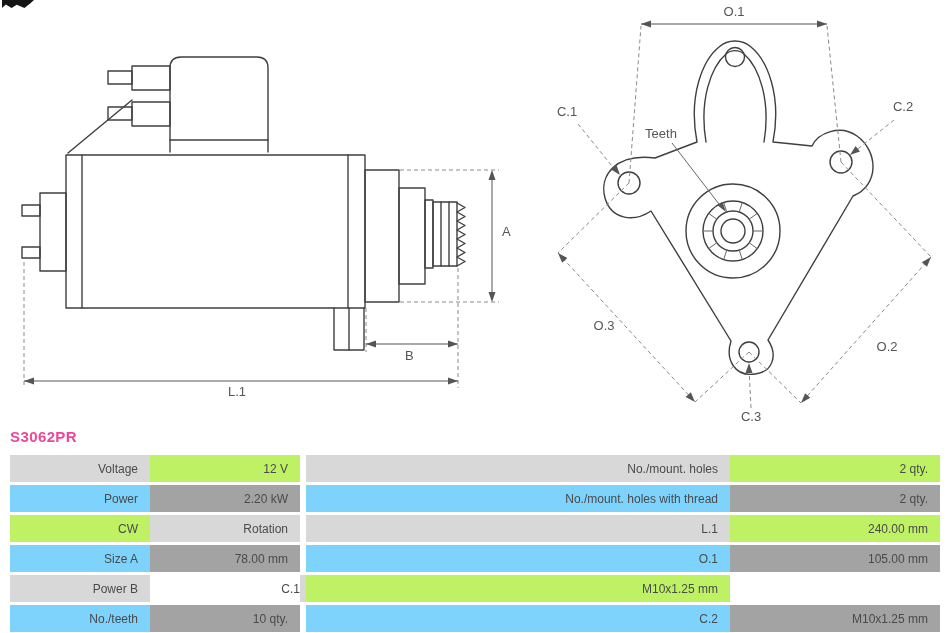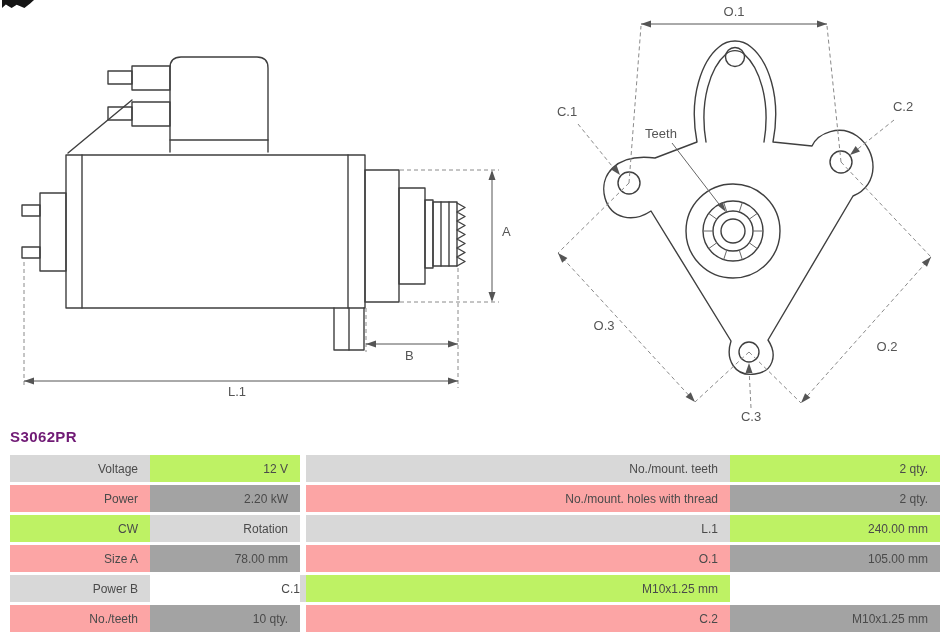--- a/index.html
+++ b/index.html
@@ -13,30 +13,30 @@
   .drawing-svg{position:absolute;top:0;left:0;display:block}
 
   .ol{stroke:#3f3f3f;stroke-width:1.4;fill:none;stroke-linejoin:round;stroke-linecap:round}
   .dim-l{stroke:#555;stroke-width:1;fill:none}
   .dash{stroke:#8a8a8a;stroke-width:1;stroke-dasharray:4 3;fill:none}
   .thin{stroke:#666;stroke-width:1;fill:none}
   .arr{fill:#555;stroke:none}
   .dim-t{font-size:13px;fill:#555;font-family:"Liberation Sans",sans-serif}
 
   .part-number{position:absolute;left:10px;top:428px;font-size:15px;font-weight:bold;
-    color:#701a75;letter-spacing:.4px}
+    color:#ec4899;letter-spacing:.4px}
 
   .spec-table{position:absolute;left:10px;top:455px;width:930px}
   .spec-row{display:grid;grid-template-columns:140px 150px 6px 424px 210px;height:27px;margin-bottom:3px}
   .cell{display:flex;align-items:center;justify-content:flex-end;padding-right:12px;
     font-size:12px;color:#4a4a4a;white-space:nowrap}
   .gapcell{background:#fff}
   .row-odd .label{background:#d8d8d8}
   .row-odd .value{background:#bef264}
-  .row-even .label{background:#fca5a5}
+  .row-even .label{background:#7dd3fc}
   .row-even .value{background:#a3a3a3}
 </style>
 </head>
 <body>
 
 <div class="page">
 
   <div class="corner-logo"></div>
 
   <svg class="drawing-svg" width="950" height="448" viewBox="0 0 950 448">
@@ -172,21 +172,21 @@
   </svg>
 
   <div class="part-number">S3062PR</div>
 
   <div class="spec-table">
 
     <div class="spec-row row-odd">
       <div class="cell label">Voltage</div>
       <div class="cell value">12 V</div>
       <div class="gapcell"></div>
-      <div class="cell label">No./mount. teeth</div>
+      <div class="cell label">No./mount. holes</div>
       <div class="cell value">2 qty.</div>
     </div>
 
     <div class="spec-row row-even">
       <div class="cell label">Power</div>
       <div class="cell value">2.20 kW</div>
       <div class="gapcell"></div>
       <div class="cell label">No./mount. holes with thread</div>
       <div class="cell value">2 qty.</div>
     </div>

